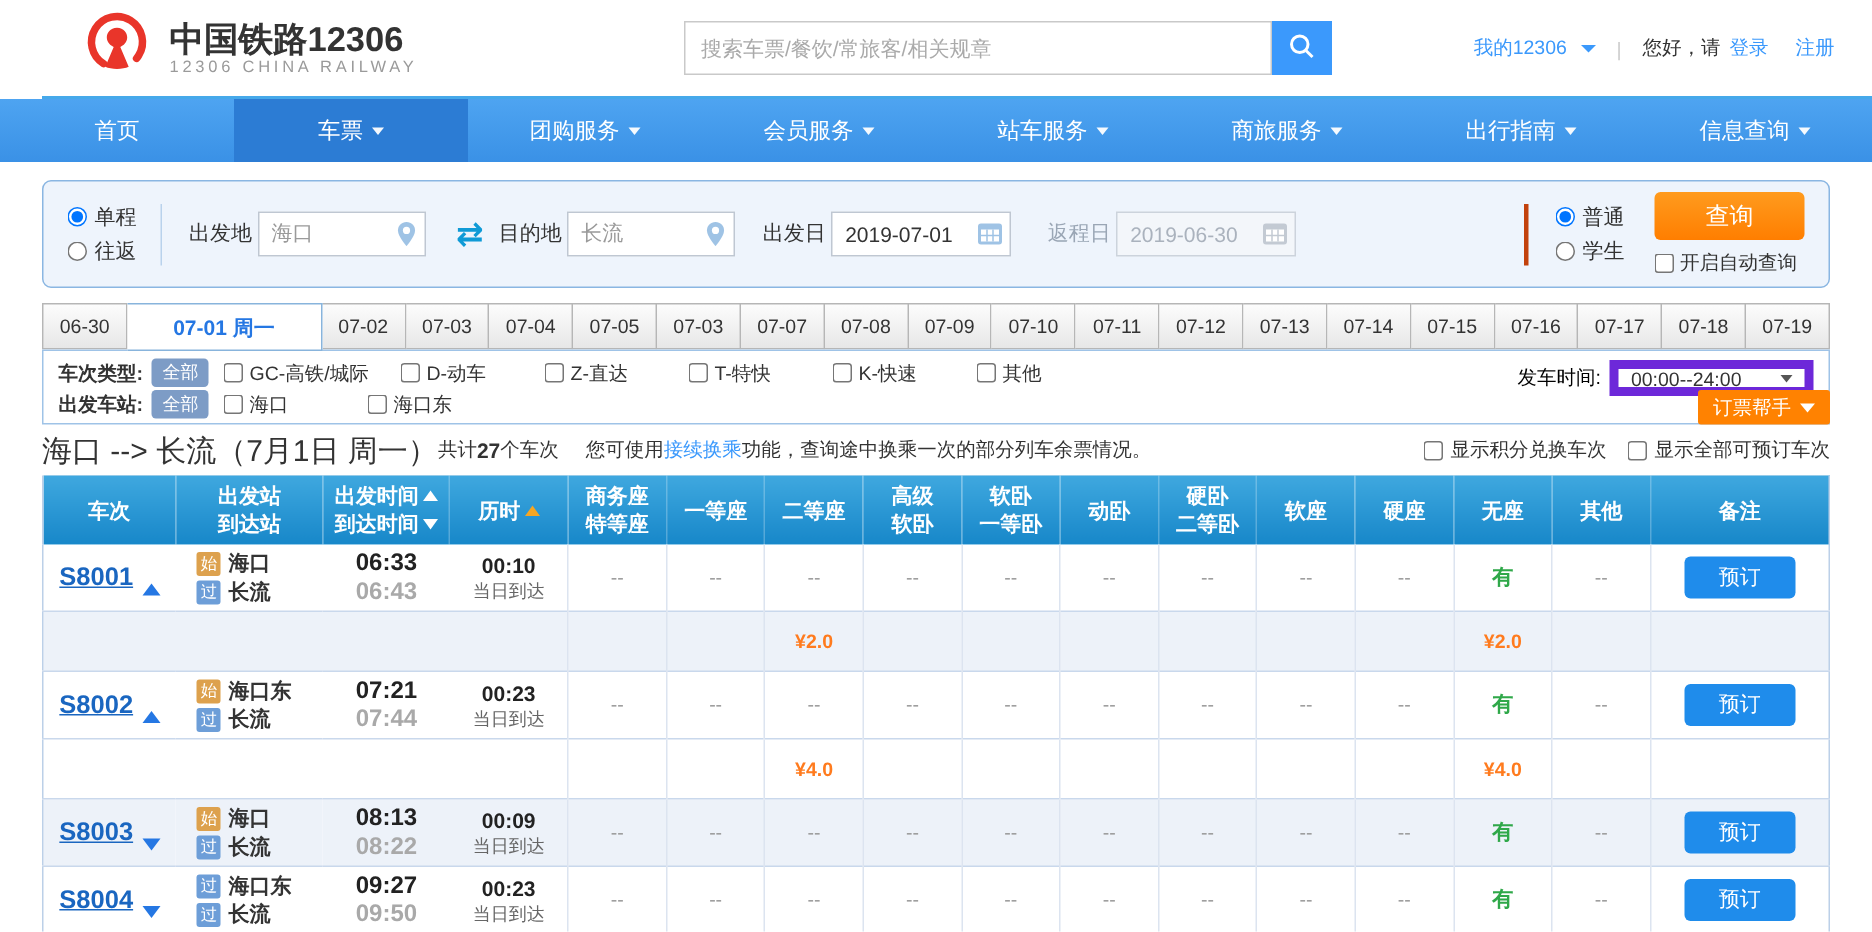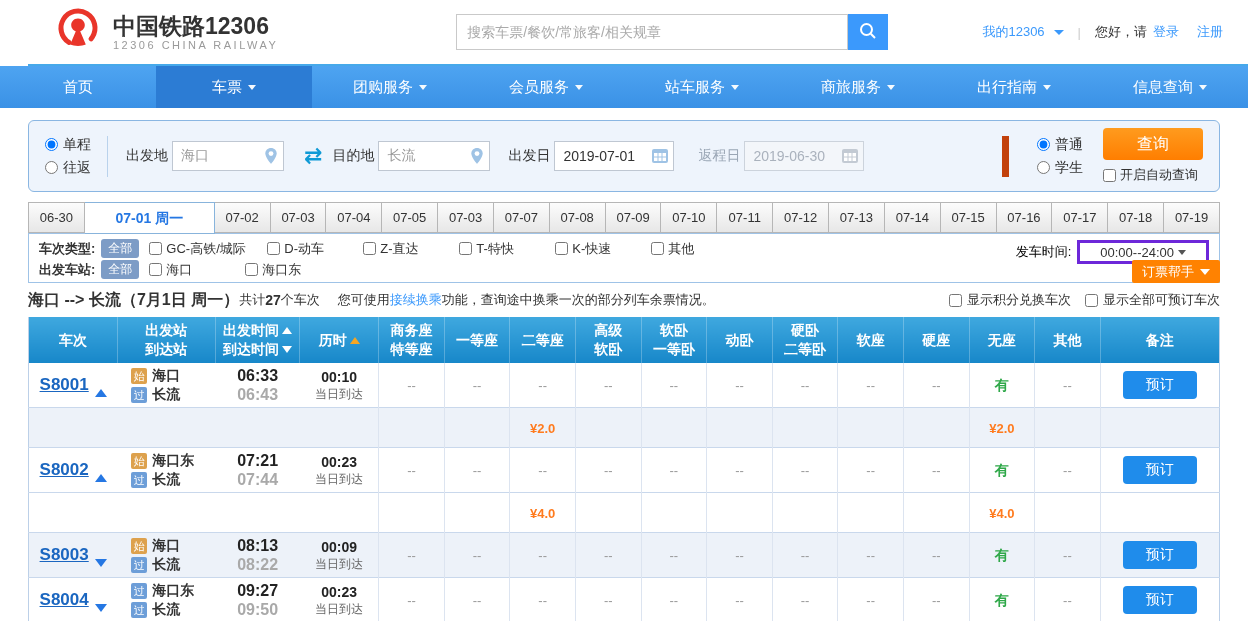--- a/index.html
+++ b/index.html
@@ -46,21 +46,21 @@
   .fld-label.dim{color:#9aa6b5;}
   .input-box{position:relative;display:inline-block;}
   .city-input,.date-input{height:30px;border:1px solid #bfc7d2;background:#fff;font-size:14px;
     padding:0 26px 0 8px;outline:none;}
   .city-input{width:112px;color:#9a9a9a;}
   .date-input{width:120px;color:#333;}
   .date-input.disabled{background:#f3f6fa;color:#aab2bd;border-color:#ccd3dc;}
   .in-icon{position:absolute;right:5px;top:6px;}
   .swap{margin:0 10px;color:#0f9ad6;font-size:22px;font-weight:bold;cursor:pointer;line-height:1;}
   .right-group{margin-left:auto;display:flex;align-items:center;}
-  .pass-radios{padding-left:28px;border-left:7px solid #c2410c;}
+  .pass-radios{padding-left:18px;border-left:3px solid #c2410c;}
   .query-col{margin-left:20px;display:flex;flex-direction:column;align-items:flex-start;gap:6px;}
   .query-btn{background:linear-gradient(#ff9b1e,#ff7e00);width:100px;height:32px;color:#fff;
     font-size:16px;border:none;border-radius:4px;cursor:pointer;}
   .auto-label{font-size:13px;color:#333;display:flex;align-items:center;gap:4px;}
 
   
   .tabs{display:flex;margin-top:10px;}
   .date-tab{flex:1;border:1px solid #b6b6b6;border-left:none;height:31px;line-height:30px;
     text-align:center;font-size:13px;color:#333;cursor:pointer;
     background:linear-gradient(#fcfcfc,#e7e7e7);white-space:nowrap;}
@@ -71,32 +71,32 @@
   
   .filter-panel{border:1px solid #9fc3e7;border-top:1px solid #9fc3e7;background:#fff;
     padding:4px 10px 6px 10px;position:relative;height:50px;}
   .filter-row{display:flex;align-items:center;height:21px;font-size:13px;color:#333;}
   .filter-label{font-weight:bold;margin-right:2px;white-space:nowrap;}
   .all-badge{display:inline-block;background:#7d9cc6;color:#fff;padding:1px 7px;border-radius:3px;
     font-size:12px;margin:0 10px 0 4px;cursor:pointer;}
   .flt-item{width:96px;display:flex;align-items:center;gap:4px;white-space:nowrap;cursor:pointer;}
   .flt-item.wide{width:118px;}
   .time-select-wrap{position:absolute;right:10px;top:6px;display:flex;align-items:center;font-size:13px;}
-  .time-select{border:3px solid #6d28d9;background:#fff;height:24px;display:flex;align-items:center;
-    padding:0 20px;margin-left:6px;gap:4px;cursor:pointer;color:#333;}
+  .time-select{border:6px solid #6d28d9;background:#fff;height:24px;display:flex;align-items:center;
+    padding:0 8px;margin-left:6px;gap:26px;cursor:pointer;color:#333;}
   .caret-gray{display:inline-block;width:0;height:0;border-left:4px solid transparent;
     border-right:4px solid transparent;border-top:5px solid #555;}
   .helper-btn{position:absolute;right:-1px;bottom:-1px;background:#ff8201;color:#fff;height:23px;
     padding:0 10px;font-size:13px;display:flex;align-items:center;gap:6px;cursor:pointer;border-radius:2px;}
   .caret-white{display:inline-block;width:0;height:0;border-left:5px solid transparent;
     border-right:5px solid transparent;border-top:6px solid #fff;}
 
   
   .summary{display:flex;align-items:center;height:34px;font-size:13px;color:#333;}
-  .route-b{font-weight:bold;font-size:16px;}
+  .route-b{font-weight:normal;font-size:20px;}
   .cnt-b{font-weight:bold;font-size:14px;}
   .tip{margin-left:18px;}
   .sum-right{margin-left:auto;display:flex;align-items:center;gap:14px;}
   .sum-chk{display:flex;align-items:center;gap:5px;cursor:pointer;}
 
   
   table.trains{width:100%;border-collapse:collapse;table-layout:fixed;
     border-left:1px solid #bcd0e8;border-right:1px solid #bcd0e8;}
   thead th{height:46px;background:linear-gradient(#3fa8df,#1787c9);color:#fff;font-size:14px;
     font-weight:bold;border-left:1px solid rgba(255,255,255,.25);vertical-align:middle;padding:0;}

